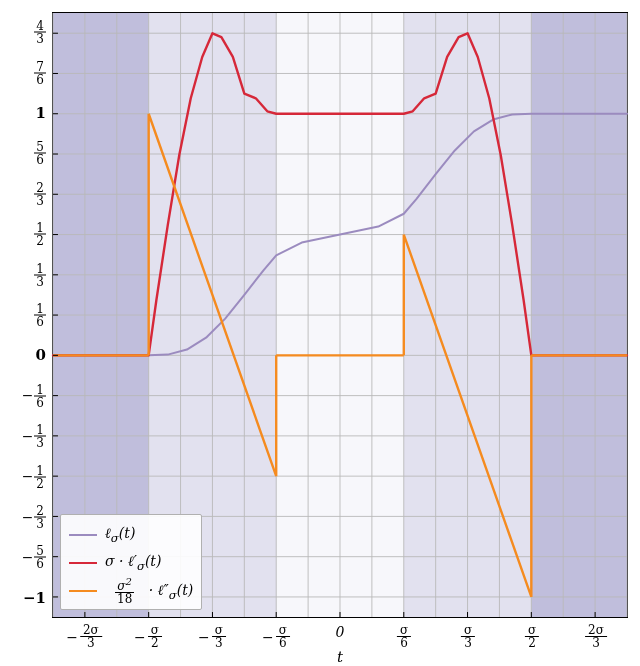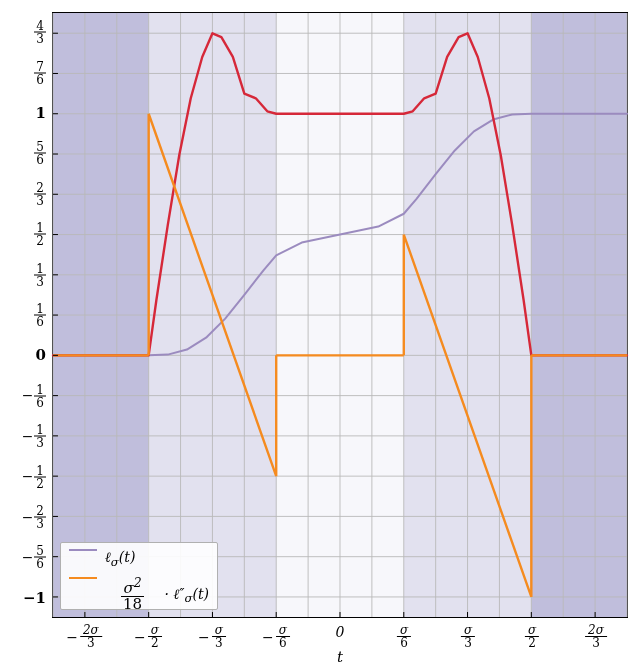--- a/index.html
+++ b/index.html
@@ -65,21 +65,21 @@
     font-family: "DejaVu Serif", serif;
   }
   .xtick-label .frac {
     display:inline-block;
     text-align:center;
     vertical-align: middle;
     line-height:1;
     font-size:12px;
     font-style: normal;
   }
-  .xtick-label .frac .num { display:block; border-bottom:1px solid #000; padding:0 3px; font-style: italic;}
+  .xtick-label .frac .num { display:block; border-bottom:1px solid #000; padding:0 3px; }
   .xtick-label .frac .den { display:block; padding:0 3px;}
   .xtick-label .minus { font-style: normal; margin-right:2px; vertical-align: middle;}
 
   .xlabel {
     position: absolute;
     left: 52px;
     width: 576px;
     text-align: center;
     top: 648px;
     font-style: italic;
@@ -89,42 +89,42 @@
   .legend-box {
     position: absolute;
     border: 1px solid #b0b0b0;
     background: rgba(255,255,255,0.9);
     font-size: 14px;
     padding: 6px 8px 4px 8px;
     border-radius: 2px;
   }
   .legend-row {
     display: flex;
-    align-items: flex-start;
+    align-items: center;
     height: 28px;
   }
   .legend-line {
     width: 28px;
     height: 0;
     border-top-style: solid;
     margin-right: 8px;
   }
   .legend-label {
     font-family: "DejaVu Serif", serif;
     font-style: italic;
     white-space: nowrap;
   }
   .legend-label .frac {
     display:inline-block;
     text-align:center;
     vertical-align:middle;
     line-height:1;
-    font-size:15px;
+    font-size:12px;
     font-style: normal;
-    margin: 0 16px;
+    margin: 0 10px;
   }
   .legend-label .frac .num { display:block; border-bottom:1px solid #000; padding:0 2px; font-style: italic;}
   .legend-label .frac .den { display:block; padding:0 2px;}
 </style>
 </head>
 <body>
 
 <div class="figure">
 
   <div class="axes">
@@ -229,18 +229,22 @@
     </div>
 
   <div class="xlabel">t</div>
 
   <div class="legend-box" id="legend" style="left:60px; bottom:56px;">
       <div class="legend-row">
         <div class="legend-line" style="border-top-color: rgb(155, 139, 191); border-top-width: 2px;"></div>
         <div class="legend-label">ℓ<sub>σ</sub>(t)</div>
       </div>
       <div class="legend-row">
+        <div class="legend-line" style="border-top-color: rgb(214, 40, 57); border-top-width: 2.4px;"></div>
+        <div class="legend-label">σ · ℓ′<sub>σ</sub>(t)</div>
+      </div>
+      <div class="legend-row">
         <div class="legend-line" style="border-top-color: rgb(245, 139, 31); border-top-width: 2.4px;"></div>
         <div class="legend-label"><span class="frac"><span class="num">σ<sup>2</sup></span><span class="den">18</span></span> · ℓ″<sub>σ</sub>(t)</div>
       </div>
     </div>
 
 </div>
 
 </body></html>

